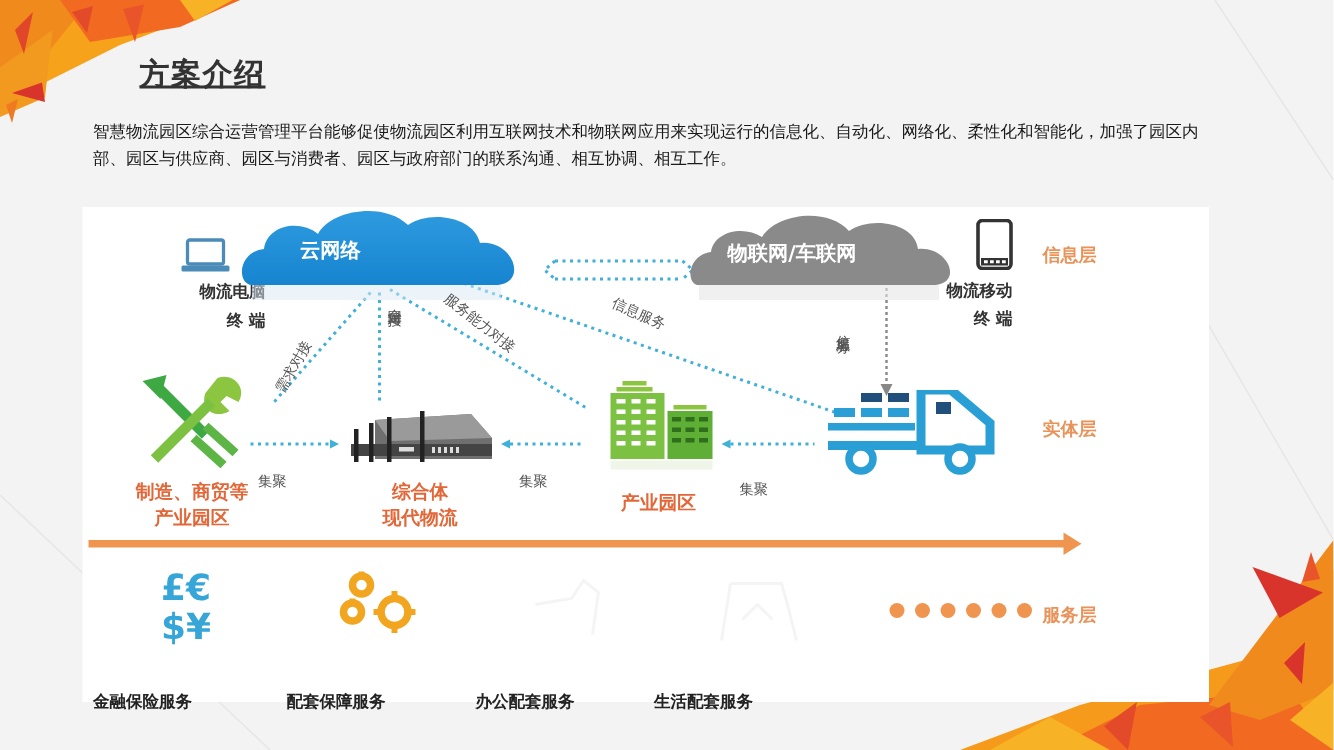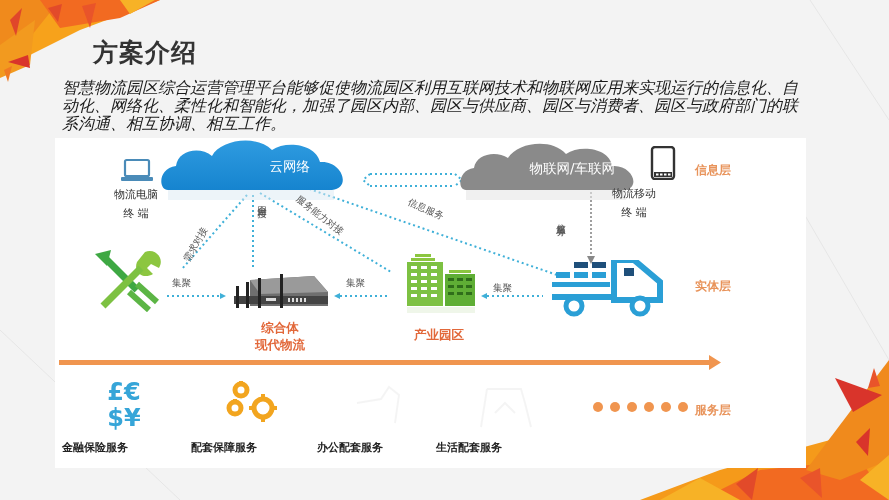--- a/index.html
+++ b/index.html
@@ -6,37 +6,37 @@
   html, body { width:889px; height:500px; overflow:hidden; }
   body {
     position:relative;
     background:#f3f3f3;
     font-family:"DejaVu Sans","Liberation Sans",sans-serif;
     color:#222;
   }
   .deco { position:absolute; left:0; top:0; width:889px; height:500px; pointer-events:none; }
   .title {
     position:absolute; left:93px; top:36px;
-    font-size:25px; font-weight:bold; color:#333; letter-spacing:1px;
+    font-size:20px; font-weight:bold; color:#333; letter-spacing:1px;text-decoration:underline;
   }
   .intro {
     position:absolute; left:62px; top:79px; width:740px;
-    font-size:16px; line-height:18px; color:#1a1a1a;font-style:italic;
+    font-size:11px; line-height:18px; color:#1a1a1a;
   }
   .panel {
     position:absolute; left:55px; top:138px; width:751px; height:330px;
     background:#ffffff;
   }
   .abs { position:absolute; }
-  .lbl-dev { font-size:11px; font-weight:normal; color:#333; text-align:center; line-height:19px; }
+  .lbl-dev { font-size:11px; font-weight:bold; color:#333; text-align:right; line-height:19px; }
   .lbl-ent { font-size:12.5px; font-weight:bold; color:#e2683a; text-align:center; line-height:17px; }
   .lbl-layer { font-size:12px; color:#e8935a; font-weight:bold;margin-top:12px; }
-  .lbl-svc { font-size:11px; font-weight:bold; color:#222; }
-  .lbl-small { font-size:9.5px; color:#555; }
-  .cloud-text { font-size:13.5px; font-weight:normal; color:#fff; text-align:right; }
+  .lbl-svc { font-size:11px; font-weight:bold; color:#222;margin-top:20px; }
+  .lbl-small { font-size:9.5px; color:#555;margin-top:38px; }
+  .cloud-text { font-size:13.5px; font-weight:bold; color:#fff; text-align:left; }
   .vtext { writing-mode:vertical-rl; font-size:9.5px; color:#555; letter-spacing:1px; }
   .rot { font-size:9.5px; color:#555; white-space:nowrap; transform-origin:left top; }
   .dots { position:absolute; display:flex; gap:7px; }
   .dots span { width:10px; height:10px; border-radius:50%; background:#f0954f; display:block; }
 </style>
 </head>
 <body>
 
 <svg class="deco" viewBox="0 0 889 500">
 
@@ -159,20 +159,24 @@
   <div class="abs lbl-small" style="left:438px;top:144px">集聚</div>
 
   <svg class="abs" style="left:38px;top:108px;width:72px;height:66px" viewBox="0 0 72 66">
     <polygon points="2,8 18,4 14,20" fill="#3ea843"></polygon>
     <line x1="12" y1="12" x2="44" y2="44" stroke="#3ea843" stroke-width="7"></line>
     <path d="M52,6 C62,2 72,12 66,22 L58,18 L54,22 L60,28 C50,34 40,26 44,16 Z" fill="#8cc640"></path>
     <line x1="48" y1="22" x2="10" y2="60" stroke="#7dc142" stroke-width="7"></line>
     <line x1="36" y1="46" x2="56" y2="64" stroke="#5cb545" stroke-width="6"></line>
     <line x1="44" y1="38" x2="64" y2="56" stroke="#5cb545" stroke-width="6"></line>
   </svg>
+  <div class="abs lbl-ent" style="left:18px;top:181px;width:110px">
+    <div>制造、商贸等</div>
+    <div>产业园区</div>
+  </div>
 
   <svg class="abs" style="left:175px;top:134px;width:100px;height:40px" viewBox="0 0 100 40">
     <polygon points="20,8 84,4 98,20 98,34 20,34" fill="#6f6f6f"></polygon>
     <polygon points="20,8 84,4 98,20 30,22" fill="#9a9a9a"></polygon>
     <rect x="4" y="24" width="94" height="8" fill="#444"></rect>
     <rect x="6" y="14" width="3" height="22" fill="#222"></rect>
     <rect x="16" y="10" width="3" height="26" fill="#222"></rect>
     <rect x="28" y="6" width="3" height="30" fill="#222"></rect>
     <rect x="50" y="2" width="3" height="34" fill="#222"></rect>
     <g fill="#ddd">

